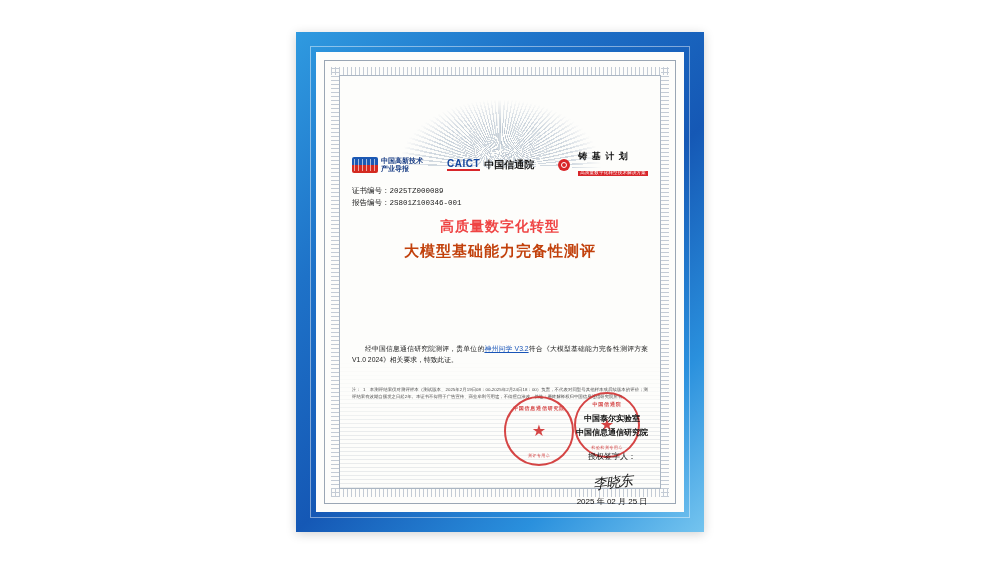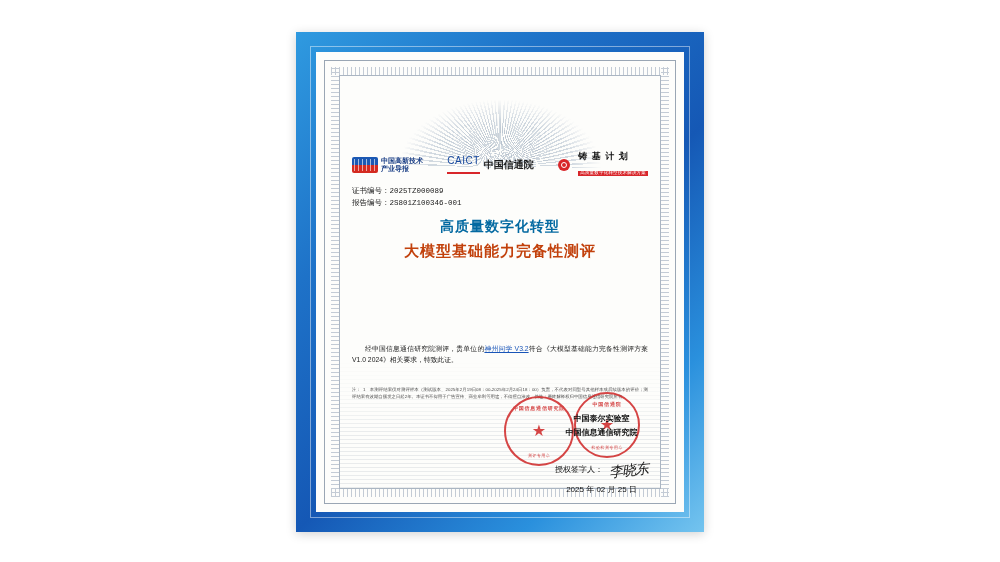--- a/index.html
+++ b/index.html
@@ -168,25 +168,25 @@
     line-height: 1.1;
     white-space: nowrap;
   }
   .logo-center {
     display: flex;
     align-items: center;
     gap: 4px;
   }
   .caict-mark {
     font-size: 10px;
-    font-weight: normal;
+    font-weight: bold;
     letter-spacing: .5px;
     color: #15479e;
     border-bottom: 2px solid #d8262a;
-    padding-bottom: 6px;
+    padding-bottom: 0;
     line-height: 1;
   }
   .caict-text {
     font-size: 10px;
     color: #1a1a1a;
     font-weight: bold;
     white-space: nowrap;
   }
   .logo-right {
     display: flex;
@@ -242,21 +242,21 @@
   .title-block {
     position: absolute;
     top: 164px;
     left: 0;
     right: 0;
     text-align: center;
   }
   .title-1 {
     font-size: 14px;
     font-weight: bold;
-    color: #0369a1;
+    color: #ef4444;
     letter-spacing: 1px;
     line-height: 1.5;
   }
   .title-2 {
     font-size: 15px;
     font-weight: bold;
     color: #c2410c;
     letter-spacing: 1px;
     line-height: 1.5;
     margin-top: 3px;
@@ -361,21 +361,22 @@
     font-size: 8px;
     color: #111;
     line-height: 1.75;
   }
   .sign-org { font-weight: bold; }
   .sign-row {
     display: flex;
     align-items: center;
     justify-content: center;
     gap: 6px;
-    margin-top: 18px;
+    margin-top: 10px;
+    flex-direction: column;
   }
   .sign-script {
     font-family: "DejaVu Serif", serif;
     font-style: italic;
     font-size: 14px;
     color: #1a1a1a;
     transform: rotate(-6deg);
     letter-spacing: -1px;
   }
   .sign-date {

